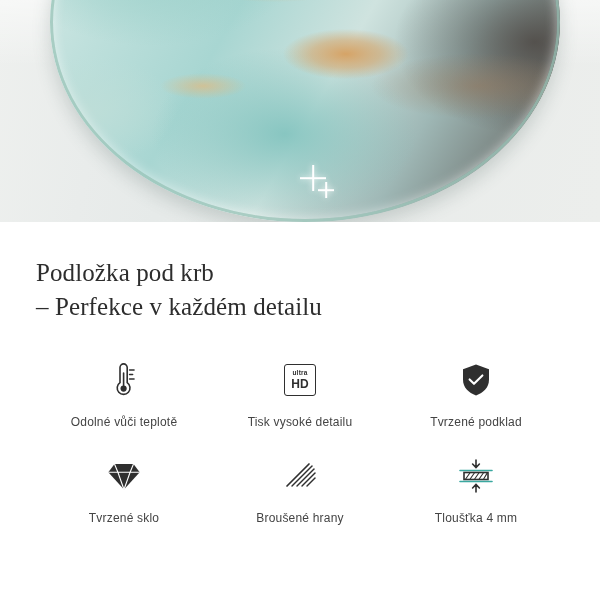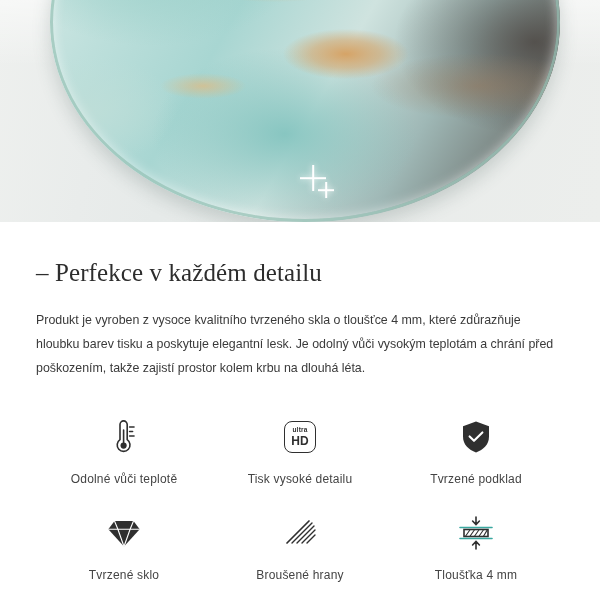--- a/index.html
+++ b/index.html
@@ -152,21 +152,21 @@
   .feature-label {
     font-size: 12px;
     color: #444444;
     letter-spacing: 0.2px;
     text-align: center;
   }
   .ultrahd-box {
     width: 30px;
     height: 30px;
     border: 1.6px solid #2f2f2f;
-    border-radius: 8px;
+    border-radius: 3px;
     display: flex;
     flex-direction: column;
     align-items: center;
     justify-content: center;
     line-height: 1;
   }
   .ultrahd-box .u {
     font-size: 6.5px;
     font-weight: 700;
     color: #2f2f2f;
@@ -190,24 +190,24 @@
       <div class="disc-art"></div>
       <div class="disc-gloss"></div>
       <div class="disc-rim"></div>
     </div>
     <div class="sparkle s1"></div>
     <div class="sparkle s2"></div>
   </div>
 
   <div class="content">
     <h1 class="headline">
+      <span>Podložka pod krb</span>
       <span class="l2">– Perfekce v každém detailu</span>
     </h1>
 
-    <p class="paragraph">Produkt je vyroben z vysoce kvalitního tvrzeného skla o tloušťce 4 mm, které zdůrazňuje hloubku barev tisku a poskytuje elegantní lesk. Je odolný vůči vysokým teplotám a chrání před poškozením, takže zajistí prostor kolem krbu na dlouhá léta.</p>
 
     <div class="features">
 
       <div class="feature">
         <div class="feature-icon">
           <svg width="34" height="38" viewBox="0 0 34 38" fill="none" stroke="#2f2f2f" stroke-width="1.6" stroke-linecap="round">
             <path d="M13 6.5a3.6 3.6 0 0 1 7.2 0v15.2a6.4 6.4 0 1 1-7.2 0z"></path>
             <circle cx="16.6" cy="27.6" r="3.1" fill="#2f2f2f" stroke="none"></circle>
             <line x1="16.6" y1="12" x2="16.6" y2="25"></line>
             <line x1="22.6" y1="9" x2="27" y2="9"></line>

